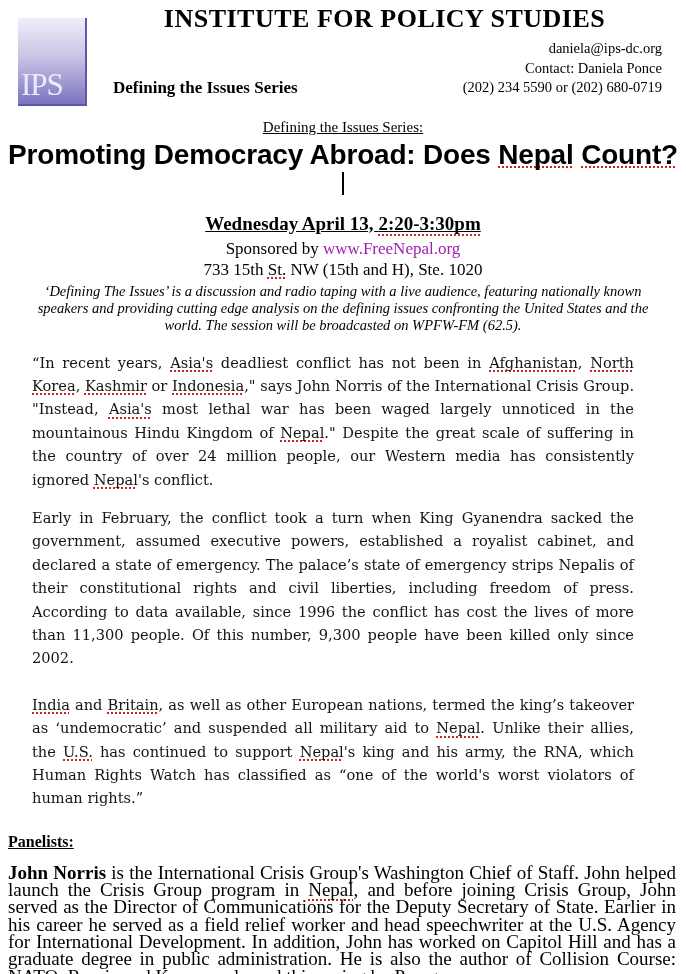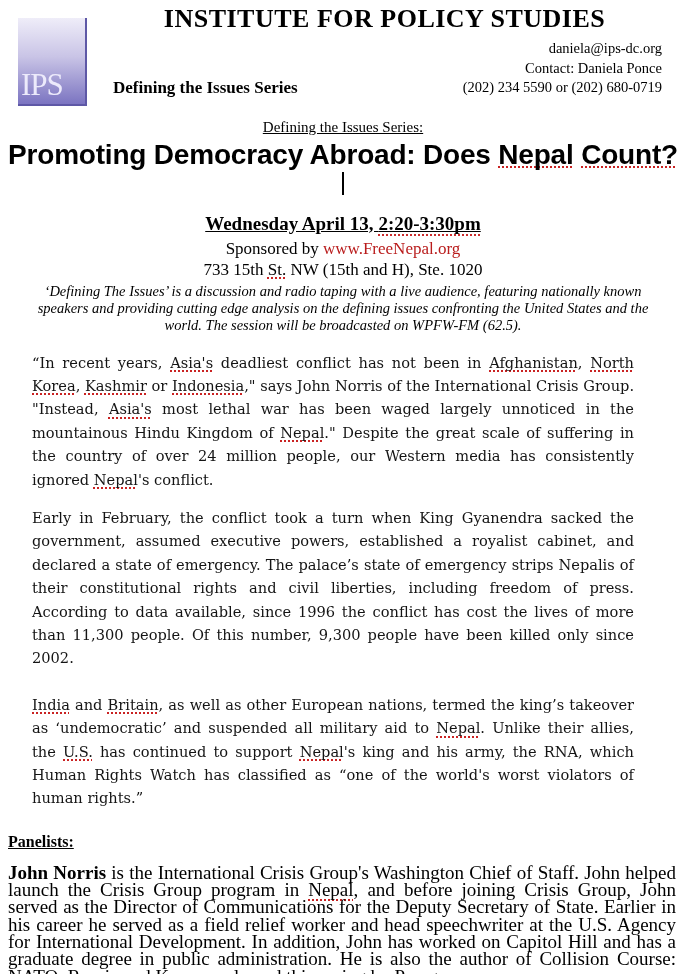--- a/index.html
+++ b/index.html
@@ -66,21 +66,21 @@
     margin:1px auto 0 auto;
   }
   .event-date{
     margin-top:18px;
     font-size:19px;
     font-weight:bold;
     text-decoration:underline;
   }
   .sponsored-line{ margin-top:4px; font-size:17px; }
   .address-line{ margin-top:1px; font-size:17px; }
-  .link{ color:#b91c1c; cursor:pointer; }
+  .link{ color:#a21caf; cursor:pointer; }
   .description{
     margin:3px 28px 0 28px;
     font-size:14.5px;
     font-style:italic;
     line-height:17px;
   }
   
   .intro-para{
     margin:17px 52px 0 32px;
     font-family:"DejaVu Serif", serif;

